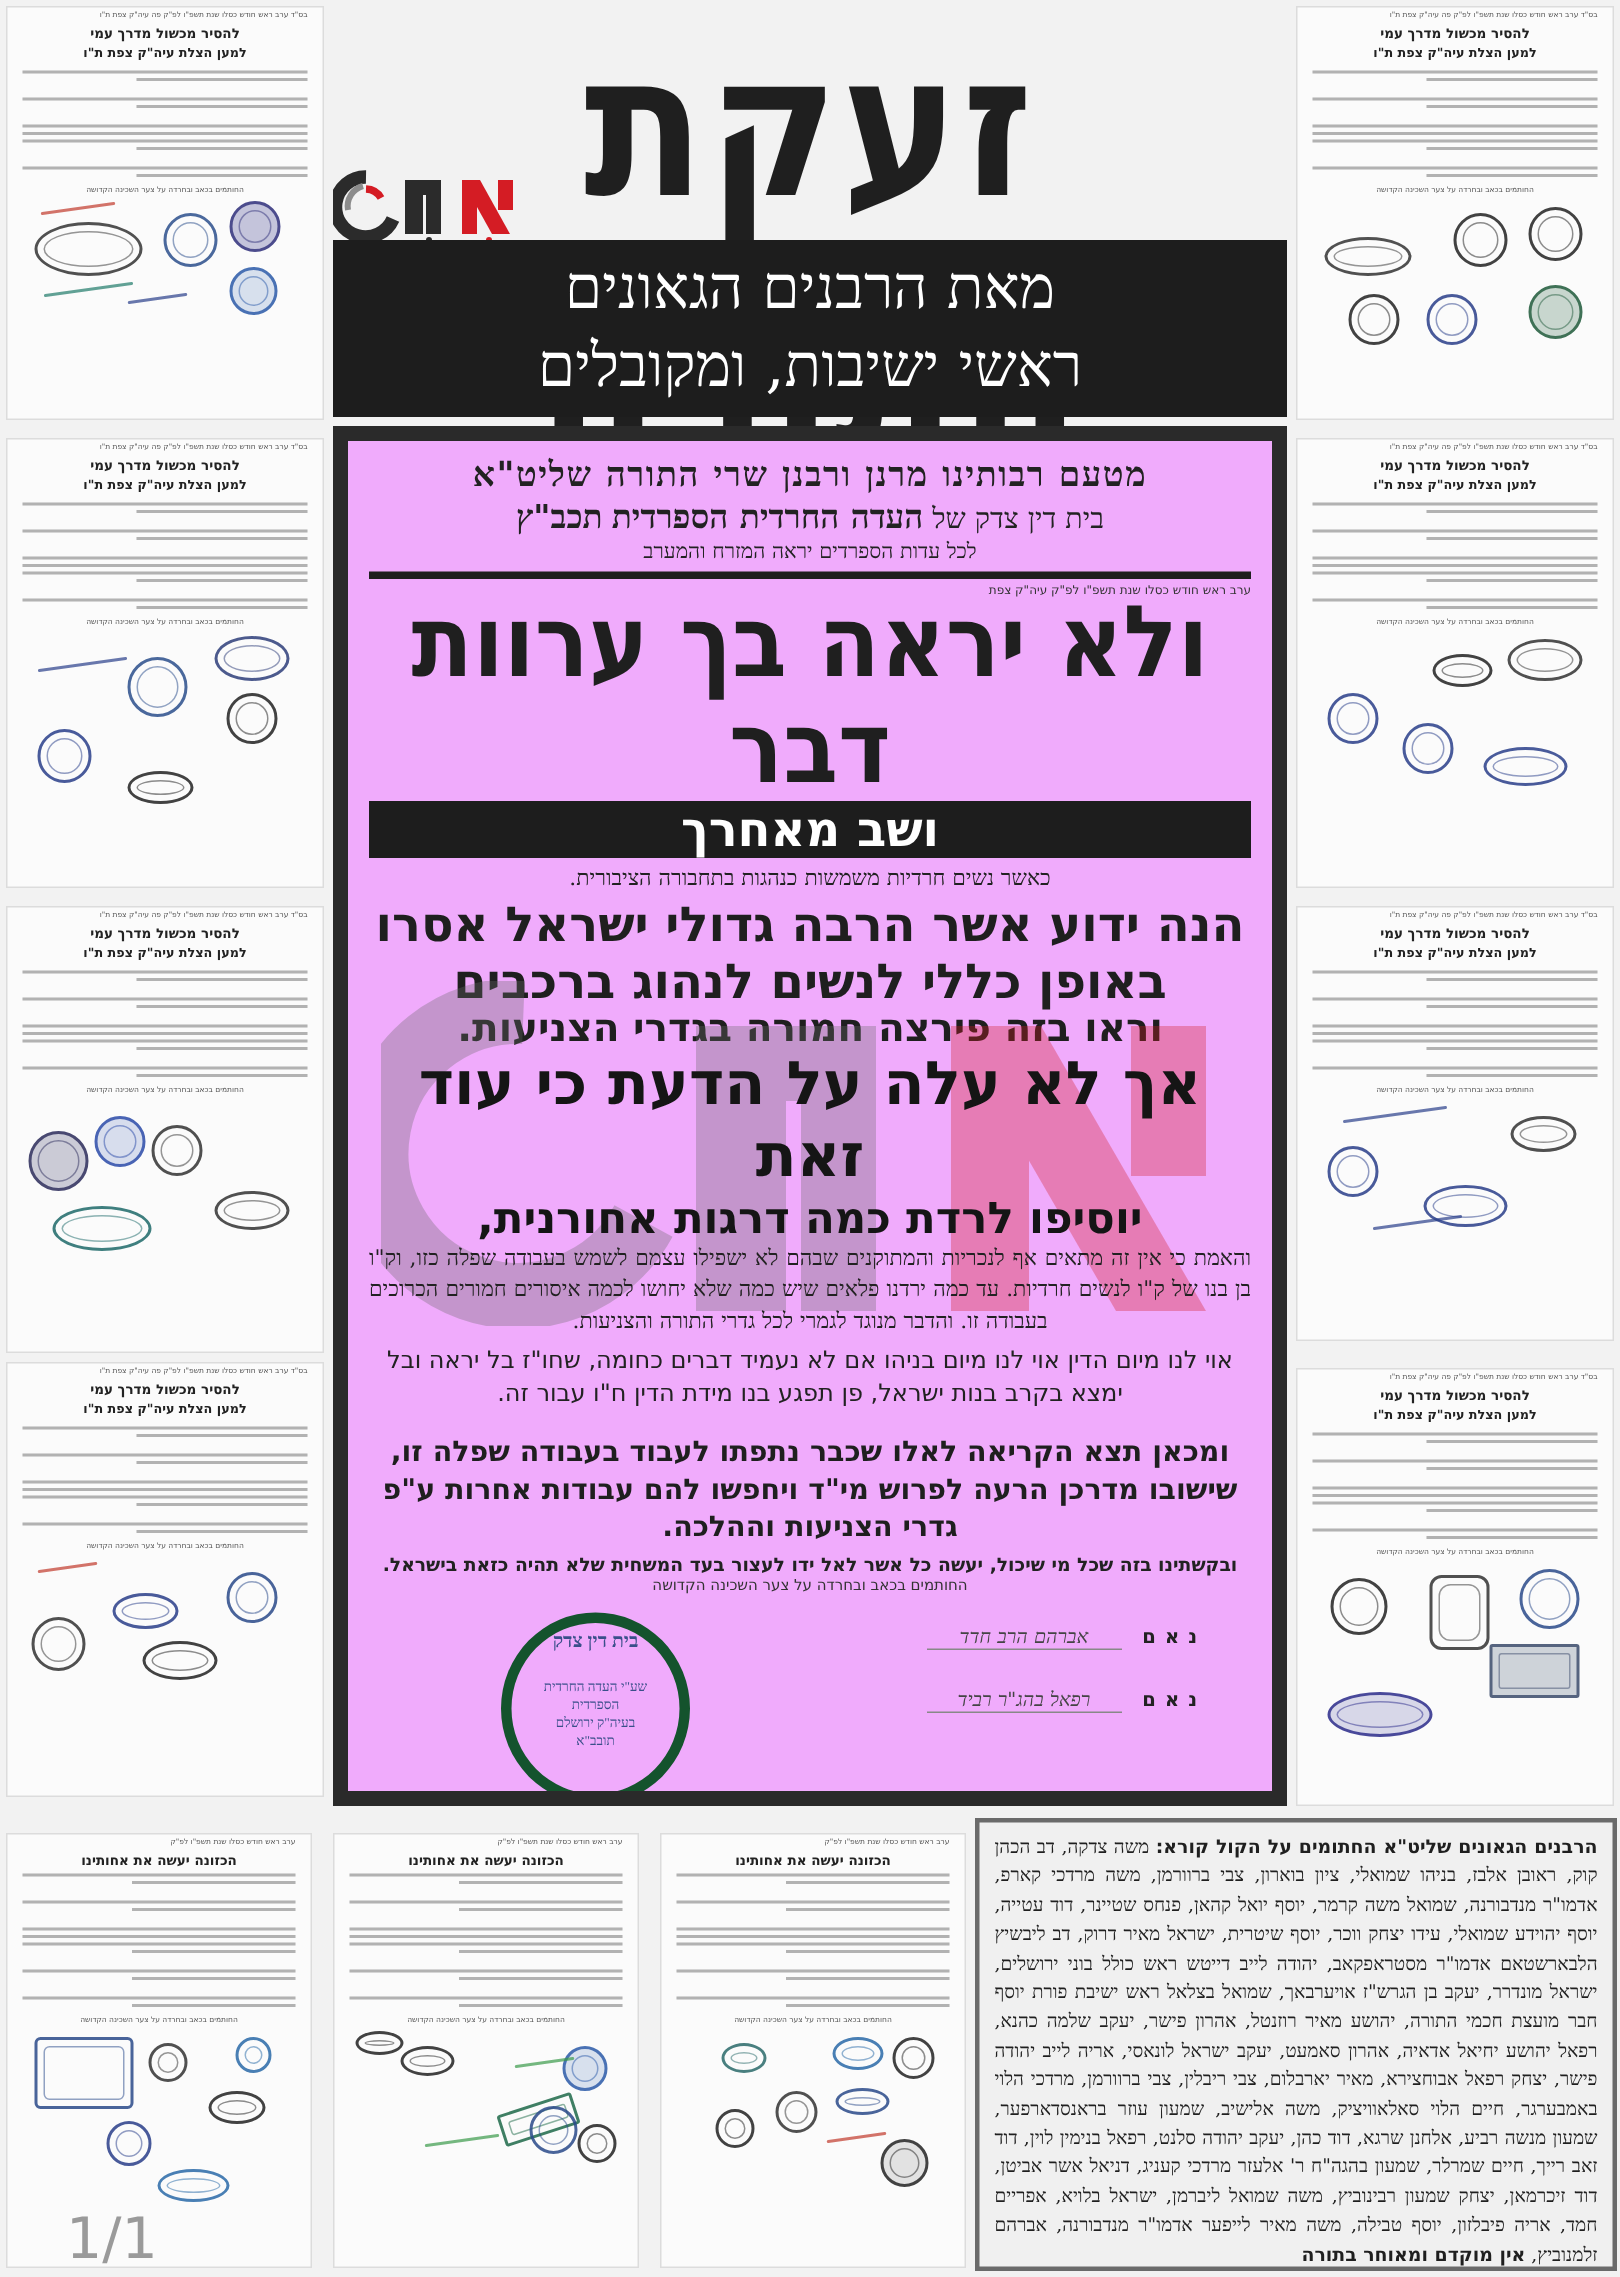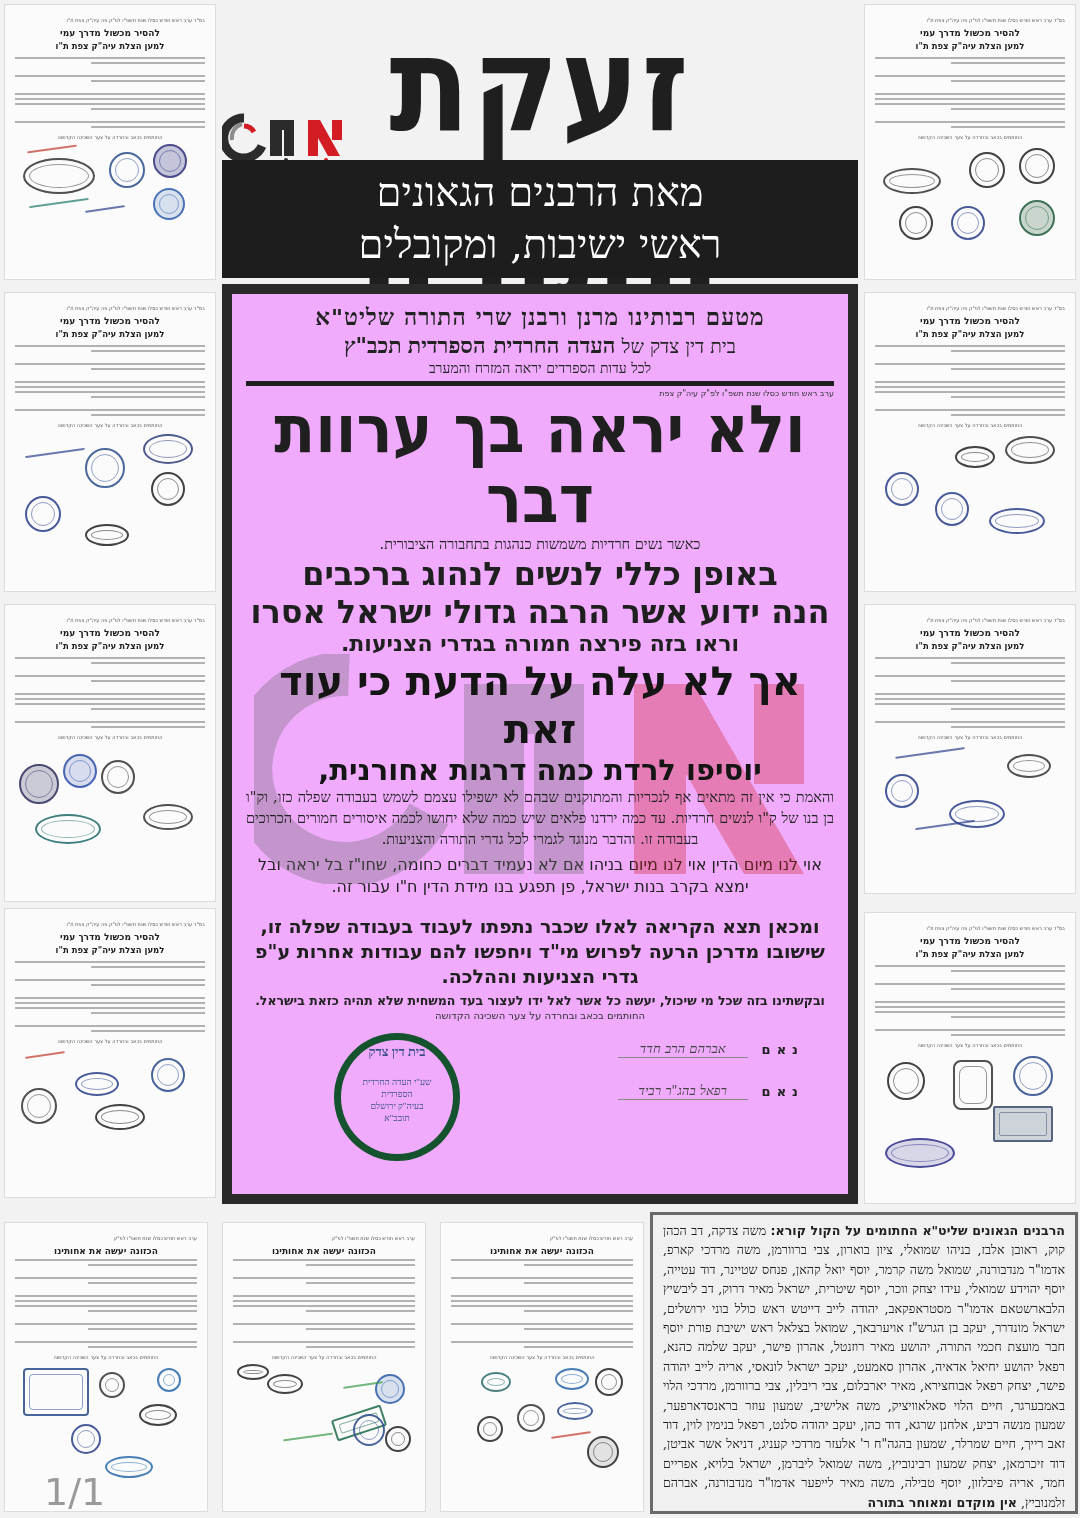--- a/index.html
+++ b/index.html
@@ -2,21 +2,21 @@
 <html><head>
 <meta charset="utf-8">
 <style>
   * { box-sizing: border-box; margin: 0; padding: 0; }
   html, body { width: 1080px; height: 1518px; overflow: hidden; background: #f2f2f2; }
   body { position: relative; font-family: "DejaVu Serif", serif; direction: rtl; }
 
   
   .thumb {
     position: absolute; background: #fbfbfb; border: 1px solid #dcdcdc;
-    padding: 12px 10px 8px; overflow: hidden; direction: rtl;
+    padding: 2px 10px 8px; overflow: hidden; direction: rtl;
   }
   .thumb .t-top { font-size: 5px; color: #555; text-align: right; margin-bottom: 5px; font-family: "DejaVu Sans", sans-serif; }
   .thumb .t-h1 { font-size: 9px; font-weight: bold; text-align: center; color: #222; margin-bottom: 3px; font-family: "DejaVu Sans", sans-serif; }
   .thumb .t-h2 { font-size: 8.5px; font-weight: bold; text-align: center; color: #222; margin-bottom: 6px; font-family: "DejaVu Sans", sans-serif; }
   .thumb .t-line { height: 2px; background: #9a9a9a; margin: 3px 0; opacity: .75; }
   .thumb .t-line.s { width: 60%; }
   .thumb .t-gap { height: 5px; }
   .thumb .t-sig { font-size: 5px; text-align: center; color: #555; margin: 6px 0 4px; font-family: "DejaVu Sans", sans-serif; }
   .stamps { position: relative; height: 120px; }
   .stamp { position: absolute; border-radius: 50%; border: 2px solid; opacity: .85; }
@@ -45,21 +45,21 @@
   .p-line1 { text-align: center; font-size: 23px; font-weight: bold; color: #222; line-height: 30px; letter-spacing: 1px; }
   .p-line2 { text-align: center; font-size: 19px; color: #222; line-height: 26px; }
   .p-line2 b { font-size: 22px; }
   .p-line3 { text-align: center; font-size: 14px; color: #222; line-height: 18px; }
   .p-rule { height: 5px; background: #1f1f1f; margin: 4px 0 3px; }
   .p-date { font-size: 8px; color: #333; text-align: right; font-family: "DejaVu Sans", sans-serif; }
   .p-headline { text-align: center; font-family: "DejaVu Sans", sans-serif; font-weight: 900; font-size: 60px; line-height: 64px; color: #1f1f1f; transform: scaleY(1.1); margin: 2px 0 6px; }
   .p-bar { background: #1d1d1d; color: #fff; text-align: center; font-family: "DejaVu Sans", sans-serif; font-weight: 900; font-size: 32px; line-height: 38px; }
   .p-intro { text-align: center; font-size: 14.5px; color: #222; line-height: 21px; margin-top: 4px; }
   .p-big1 { text-align: center; font-family: "DejaVu Sans", sans-serif; font-weight: 900; font-size: 32px; line-height: 38px; color: #1f1f1f; }
-  .p-big2 { text-align: center; font-family: "DejaVu Sans", sans-serif; font-weight: bold; font-size: 22px; line-height: 26px; color: #1f1f1f; }
+  .p-big2 { text-align: center; font-family: "DejaVu Sans", sans-serif; font-weight: bold; font-size: 26px; line-height: 26px; color: #1f1f1f; }
   .p-alarm { text-align: center; font-family: "DejaVu Sans", sans-serif; font-weight: 900; font-size: 40px; line-height: 48px; color: #151515; position: relative; z-index: 2; }
   .p-alarm2 { text-align: center; font-family: "DejaVu Sans", sans-serif; font-weight: 900; font-size: 29px; line-height: 34px; color: #151515; position: relative; z-index: 2; }
   .p-body { text-align: justify; text-align-last: center; font-size: 14.5px; line-height: 21px; color: #222; position: relative; z-index: 2; }
   .p-body2 { text-align: center; font-size: 16px; line-height: 22px; color: #222; font-family: "DejaVu Sans", sans-serif; margin-top: 4px; }
   .p-call { text-align: center; font-family: "DejaVu Sans", sans-serif; font-weight: 900; font-size: 19px; line-height: 25px; color: #1f1f1f; margin-top: 16px; }
   .p-req { text-align: center; font-size: 12.5px; line-height: 18px; color: #222; font-weight: bold; margin-top: 3px; font-family: "DejaVu Sans", sans-serif; }
   .p-sigline { text-align: center; font-size: 10px; color: #333; font-family: "DejaVu Sans", sans-serif; }
   .watermark { position: absolute; left: 22px; top: 360px; width: 570px; height: 230px; z-index: 1; opacity: .32; pointer-events: none; direction: ltr; }
 
   .sigs { position: relative; height: 140px; margin-top: 6px; }
@@ -436,25 +436,26 @@
     <div class="p-line1">מטעם רבותינו מרנן ורבנן שרי התורה שליט"א</div>
     <div class="p-line2">
       <span>בית דין צדק של</span>
       <b>העדה החרדית הספרדית</b>
       <b>תכב"ץ</b>
     </div>
     <div class="p-line3">לכל עדות הספרדים יראה המזרח והמערב</div>
     <div class="p-rule"></div>
     <div class="p-date">ערב ראש חודש כסלו שנת תשפ"ו לפ"ק עיה"ק צפת</div>
     <div class="p-headline">ולא יראה בך ערוות דבר</div>
+    <div class="p-bar">ושב מאחרך</div>
     <div class="p-intro">
       <div>כאשר נשים חרדיות משמשות כנהגות בתחבורה הציבורית.</div>
     </div>
+    <div class="p-big1">הנה ידוע אשר הרבה גדולי ישראל אסרו</div>
     <div class="p-big1">באופן כללי לנשים לנהוג ברכבים</div>
-    <div class="p-big1">הנה ידוע אשר הרבה גדולי ישראל אסרו</div>
     <div class="p-big2">וראו בזה פירצה חמורה בגדרי הצניעות.</div>
     <div class="p-alarm">אך לא עלה על הדעת כי עוד זאת</div>
     <div class="p-alarm2">יוסיפו לרדת כמה דרגות אחורנית,</div>
     <div class="p-body">והאמת כי אין זה מתאים אף לנכריות והמתוקנים שבהם לא ישפילו עצמם לשמש בעבודה שפלה כזו, וק"ו בן בנו של ק"ו לנשים חרדיות. עד כמה ירדנו פלאים שיש כמה שלא יחושו לכמה איסורים חמורים הכרוכים בעבודה זו. והדבר מנוגד לגמרי לכל גדרי התורה והצניעות.</div>
     <div class="p-body2">אוי לנו מיום הדין אוי לנו מיום בניהו אם לא נעמיד דברים כחומה, שחו"ז בל יראה ובל ימצא בקרב בנות ישראל, פן תפגע בנו מידת הדין ח"ו עבור זה.</div>
     <div class="p-call">ומכאן תצא הקריאה לאלו שכבר נתפתו לעבוד בעבודה שפלה זו, שישובו מדרכן הרעה לפרוש מי"ד ויחפשו להם עבודות אחרות ע"פ גדרי הצניעות וההלכה.</div>
     <div class="p-req">ובקשתינו בזה שכל מי שיכול, יעשה כל אשר לאל ידו לעצור בעד המשחית שלא תהיה כזאת בישראל.</div>
     <div class="p-sigline">החותמים בכאב ובחרדה על צער השכינה הקדושה</div>
 
     <div class="sigs">

